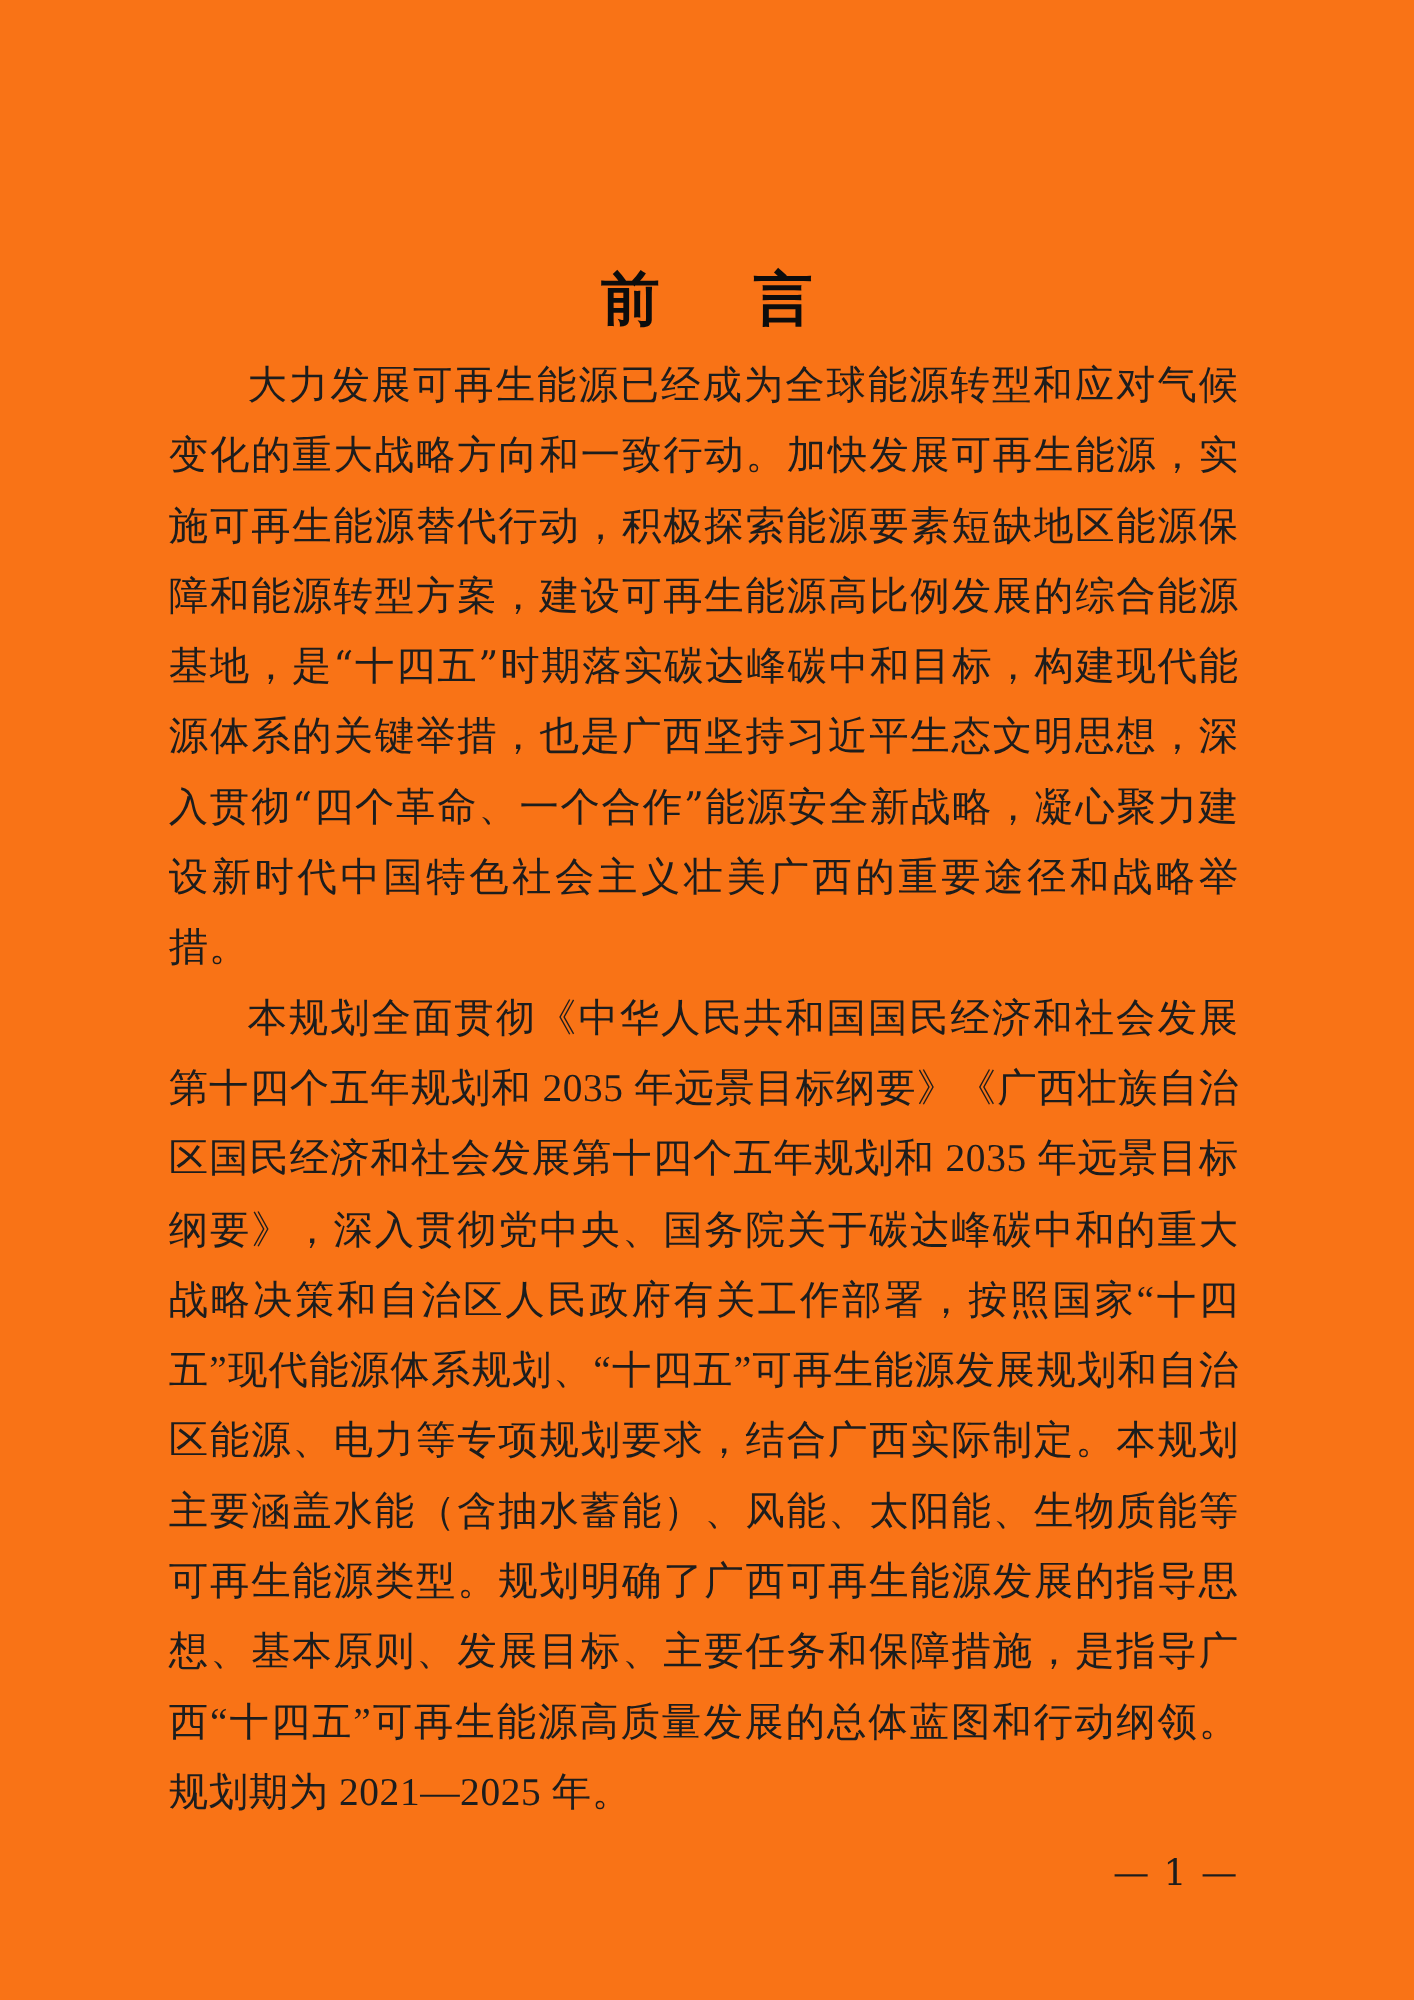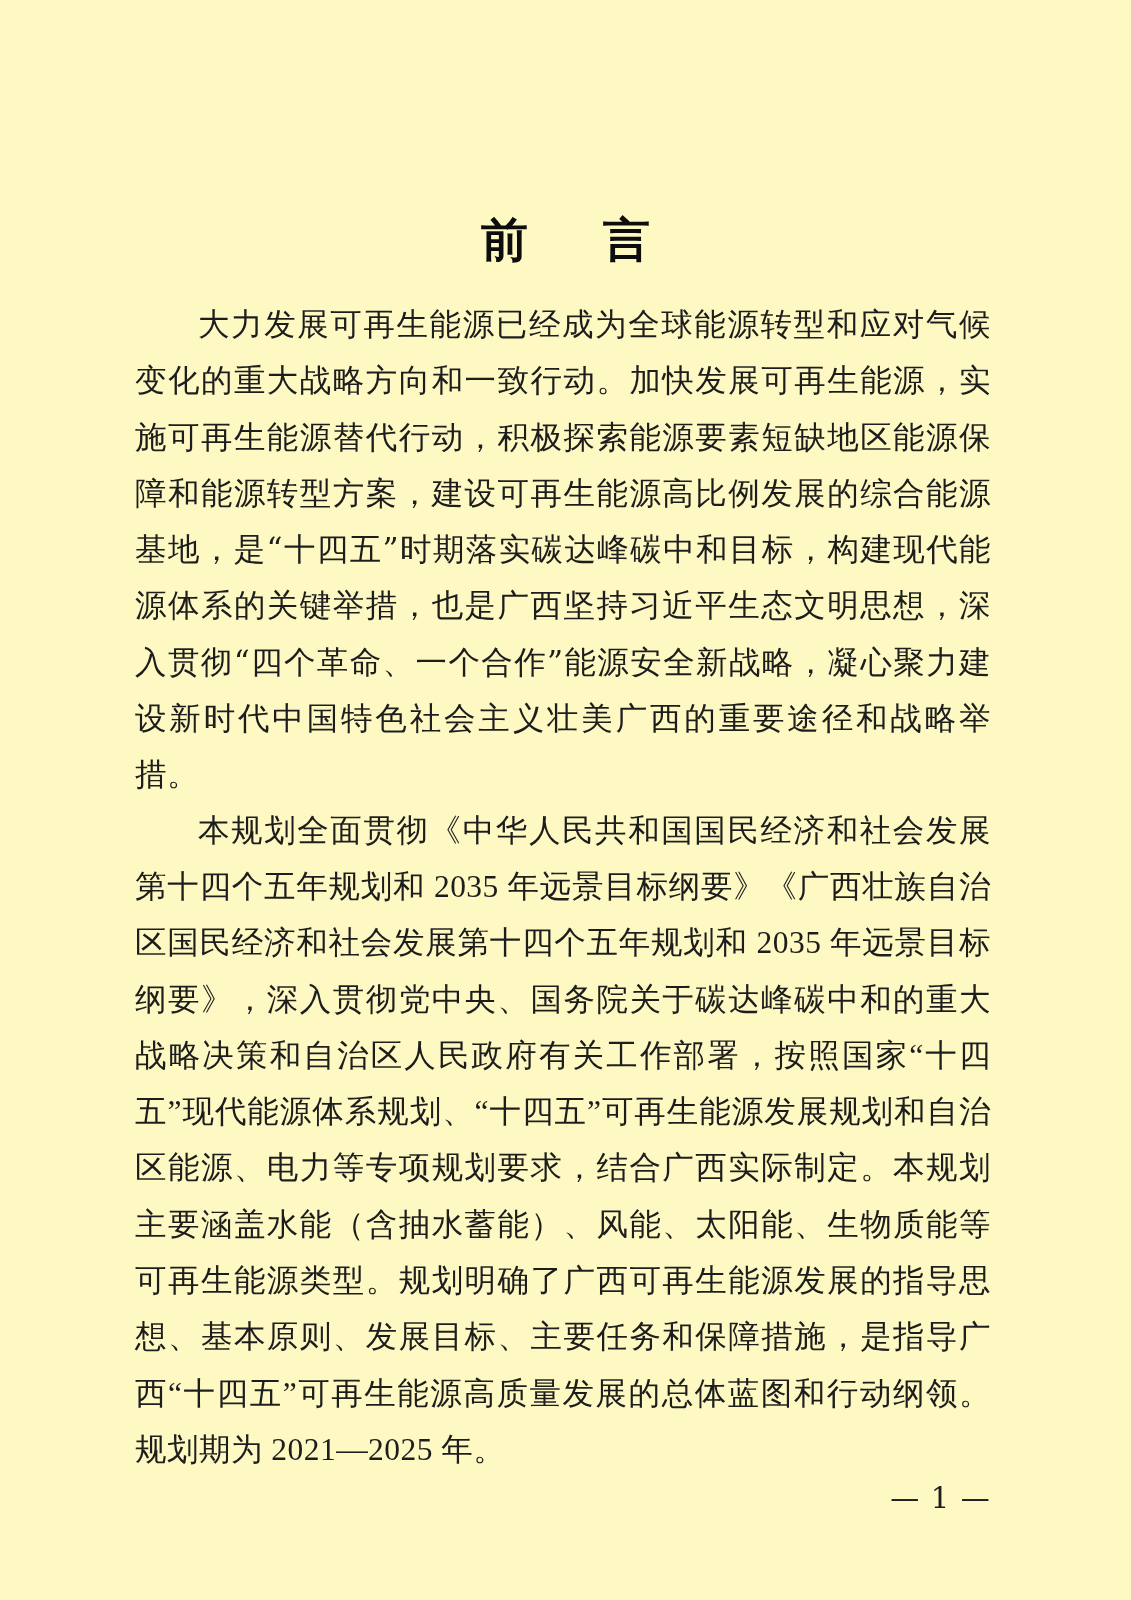--- a/index.html
+++ b/index.html
@@ -10,21 +10,21 @@
   }
   body {
     font-family: "DejaVu Serif", "Liberation Serif", serif;
     color: #1a1a1a;
   }
   .page {
     position: relative;
     width: 1131px;
     height: 1600px;
     margin: 0 auto;
-    background: #fef9c3;
+    background: #f97316;
     overflow: hidden;
     box-sizing: border-box;
   }
 
   
   .doc-title {
     position: absolute;
     top: 178px;
     left: 0;
     width: 1131px;
@@ -35,21 +35,21 @@
     line-height: 62px;
     letter-spacing: 0.30em;
     text-indent: 0.30em;
     color: #0d0d0d;
     white-space: pre;
   }
 
   
   .body-block {
     position: absolute;
-    top: 296px;
+    top: 280px;
     left: 135px;
     width: 856px;
   }
   .para {
     font-family: "DejaVu Serif", "Liberation Serif", serif;
     font-size: 31.5px;
     line-height: 56.3px;
     color: #1d1d1d;
     text-align: justify;
     text-justify: inter-character;

